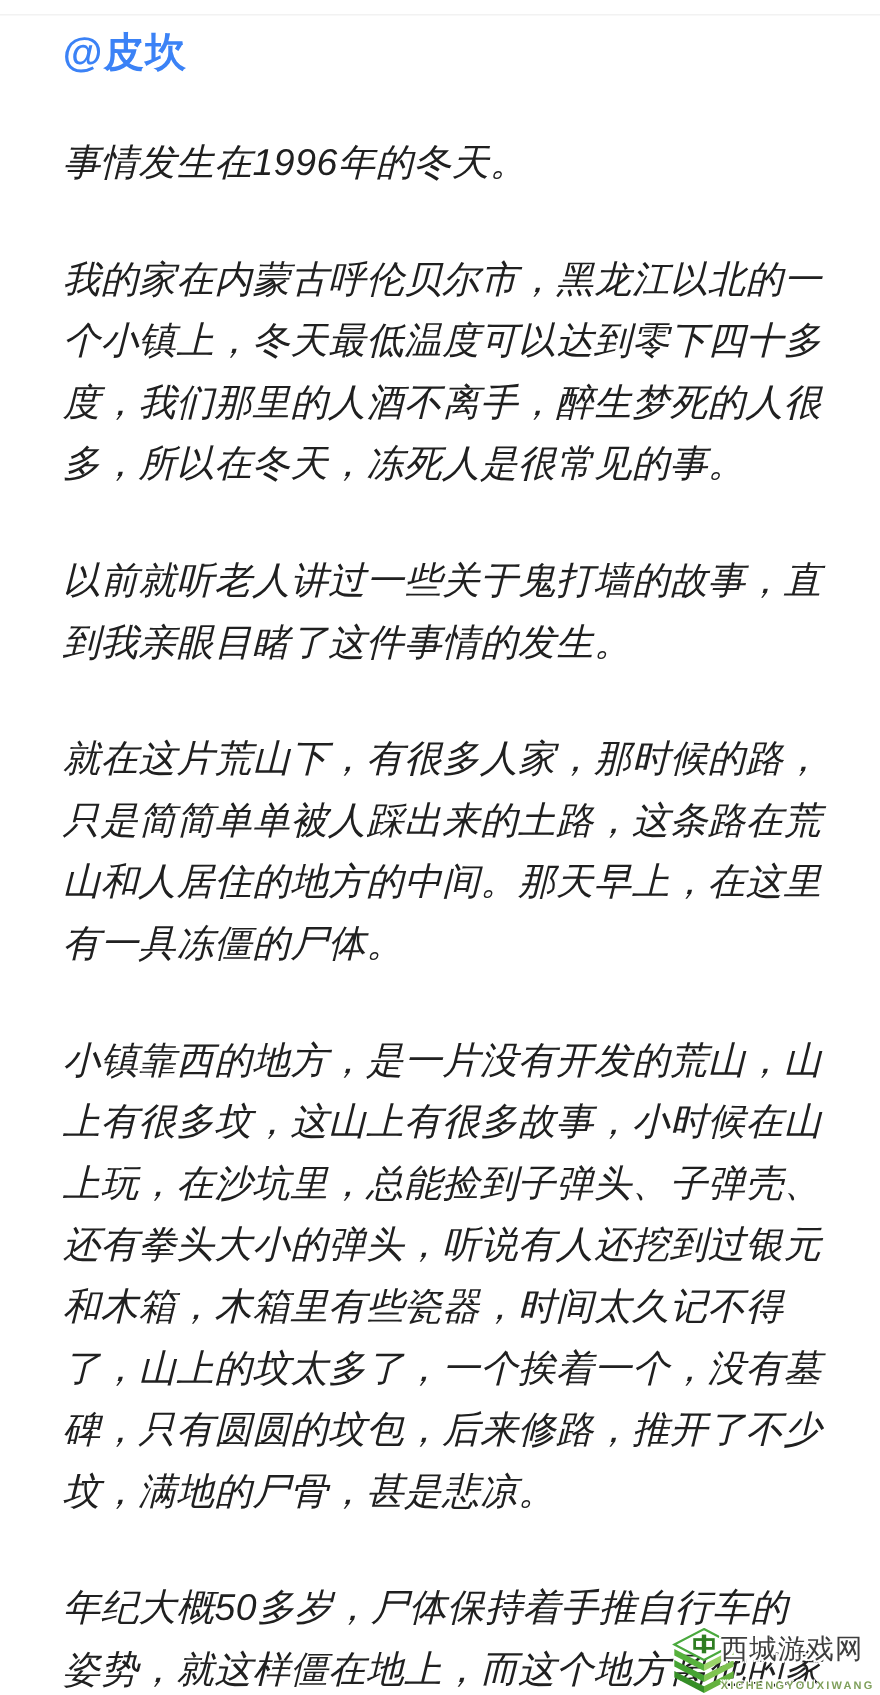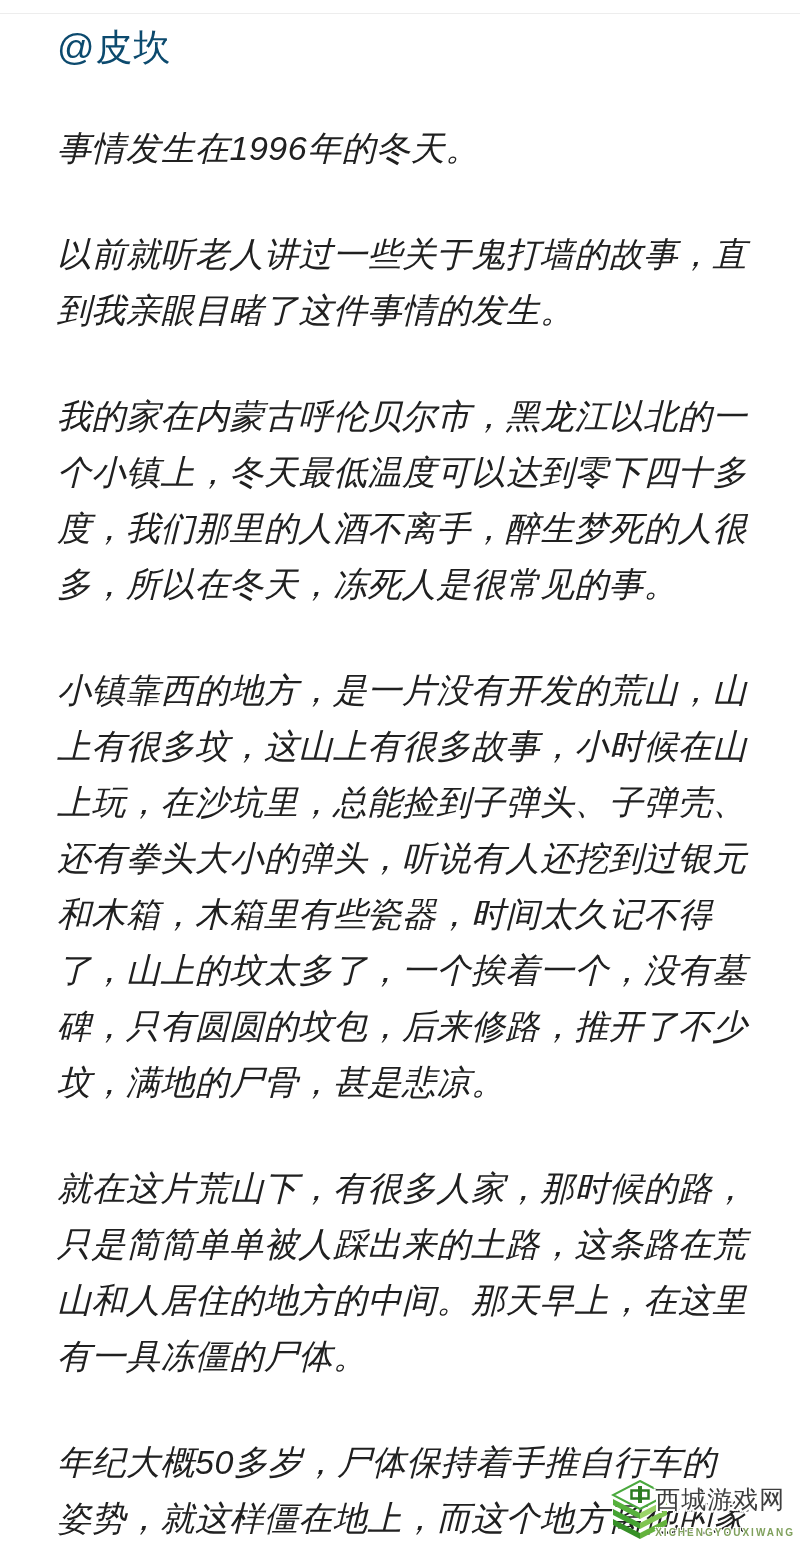--- a/index.html
+++ b/index.html
@@ -18,25 +18,25 @@
     height: 13px;
     background: #ffffff;
     border-bottom: 1px solid #ededed;
   }
   .article {
     padding: 8px 53px 0 57px;
     color: #202020;
   }
   .handle {
     font-size: 37px;
-    font-weight: 400;
+    font-weight: 700;
     margin: 4px 0 50px 0;
     line-height: 44px;
     letter-spacing: 1px;
-    color: #0c4a6e;
+    color: #3b82f6;
     cursor: pointer;
   }
   .para {
     font-size: 34px;
     line-height: 56px;
     margin: 0 0 50px 0;
     letter-spacing: 0.5px;
     word-break: break-all;
     text-align: left;
     font-style: italic;
@@ -90,24 +90,24 @@
 </style>
 </head>
 <body>
 
 <div class="top-strip"></div>
 
 <div class="article">
   <div class="handle">@皮坎</div>
 
   <p class="para">事情发生在1996年的冬天。</p>
+  <p class="para">我的家在内蒙古呼伦贝尔市，黑龙江以北的一个小镇上，冬天最低温度可以达到零下四十多度，我们那里的人酒不离手，醉生梦死的人很多，所以在冬天，冻死人是很常见的事。</p>
   <p class="para">以前就听老人讲过一些关于鬼打墙的故事，直到我亲眼目睹了这件事情的发生。</p>
-  <p class="para">我的家在内蒙古呼伦贝尔市，黑龙江以北的一个小镇上，冬天最低温度可以达到零下四十多度，我们那里的人酒不离手，醉生梦死的人很多，所以在冬天，冻死人是很常见的事。</p>
+  <p class="para">就在这片荒山下，有很多人家，那时候的路，只是简简单单被人踩出来的土路，这条路在荒山和人居住的地方的中间。那天早上，在这里有一具冻僵的尸体。</p>
   <p class="para">小镇靠西的地方，是一片没有开发的荒山，山上有很多坟，这山上有很多故事，小时候在山上玩，在沙坑里，总能捡到子弹头、子弹壳、还有拳头大小的弹头，听说有人还挖到过银元和木箱，木箱里有些瓷器，时间太久记不得了，山上的坟太多了，一个挨着一个，没有墓碑，只有圆圆的坟包，后来修路，推开了不少坟，满地的尸骨，甚是悲凉。</p>
-  <p class="para">就在这片荒山下，有很多人家，那时候的路，只是简简单单被人踩出来的土路，这条路在荒山和人居住的地方的中间。那天早上，在这里有一具冻僵的尸体。</p>
   <p class="para">年纪大概50多岁，尸体保持着手推自行车的姿势，就这样僵在地上，而这个地方离他的家只</p>
 </div>
 
 <div class="watermark">
   <svg class="wm-logo" viewBox="0 0 58 62" xmlns="http://www.w3.org/2000/svg">
 
     <polygon points="29,1 56,15 29,29 2,15" fill="#ffffff" stroke="#4aa93e" stroke-width="2"></polygon>
 
     <rect x="27" y="6" width="4" height="17" fill="#2e7d22"></rect>
     <rect x="20.5" y="10.5" width="17" height="8" fill="none" stroke="#2e7d22" stroke-width="2.5"></rect>

